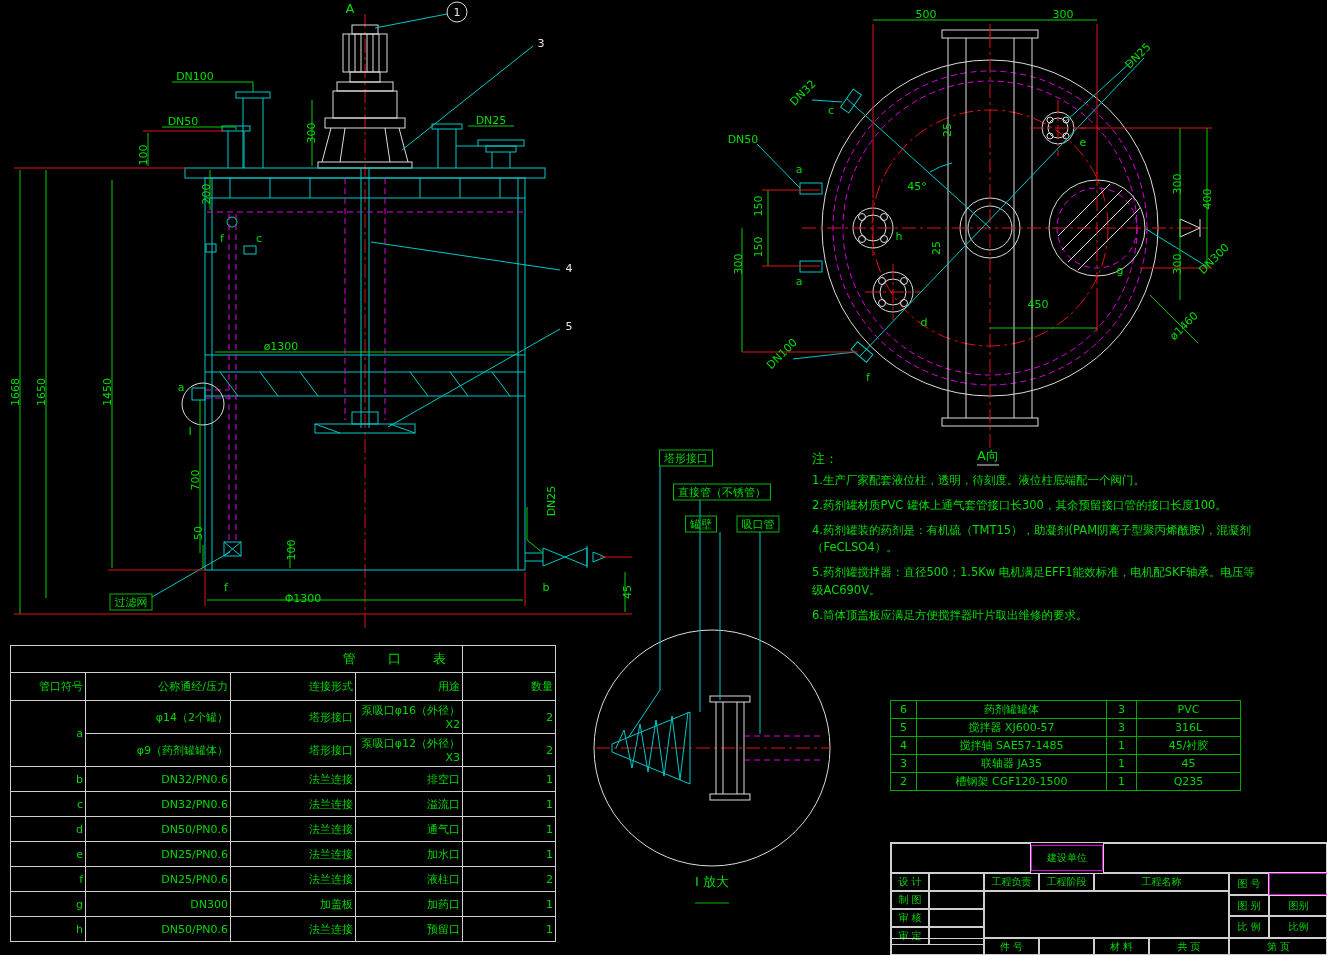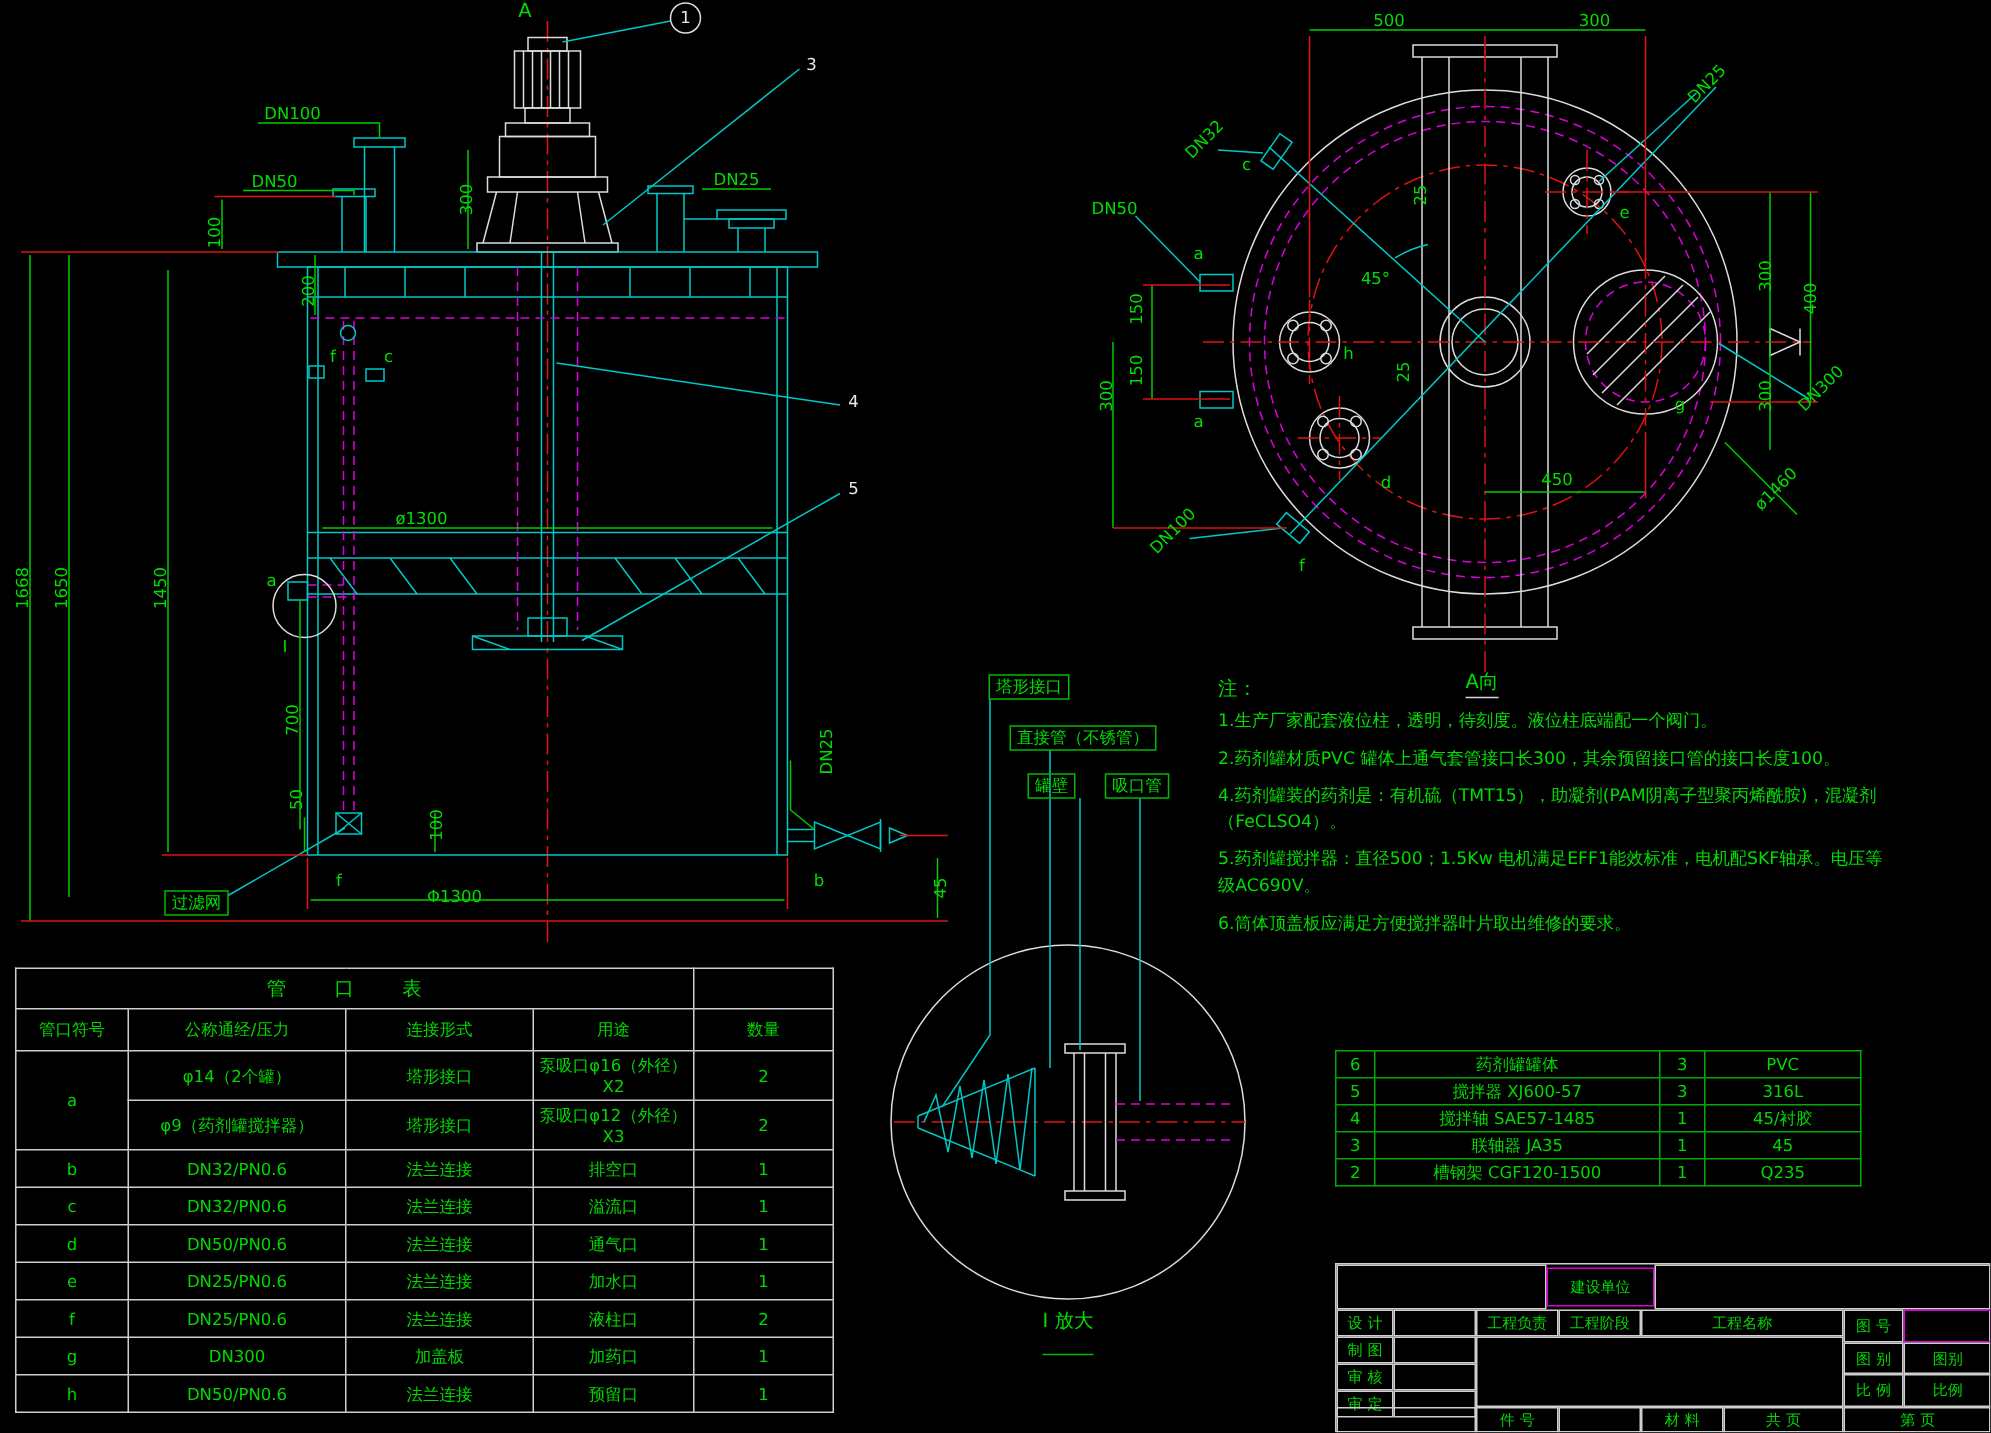--- a/index.html
+++ b/index.html
@@ -22,21 +22,21 @@
   .rv  { transform:translate(-50%,-50%) rotate(-90deg); }
   .r45 { transform:translate(-50%,-50%) rotate(-45deg); }
   .white { color:#e6e6e6; }
   .big { font-size:13px; }
   .box { border:1px solid #00bb00; padding:2px 4px; }
   .ulw { border-bottom:1px solid #d8d8d8; padding-bottom:3px;text-align:center; }
   .ulg { border-bottom:1px solid #00bb00; padding-bottom:15px; }
 
   table { border-collapse:collapse; position:absolute; color:#00d800; }
   #port-table { left:10px; top:645px; width:545px; font-size:11px; table-layout:fixed; }
-  #port-table td, #port-table th { border:1px solid #cfcfcf; text-align:center; padding:2px;
+  #port-table td, #port-table th { border:1px solid #cfcfcf; text-align:right; padding:2px;
          font-weight:normal; overflow:hidden; }
   #port-table tr { height:25px; }
   #port-table tr.t-row { height:27px; }
   #port-table tr.h-row { height:28px; }
   #port-table tr.a-row { height:23px; }
   .pt-title { letter-spacing:14px; font-size:13px; }
 
   #bom-table { left:890px; top:700px; width:350px; font-size:11px; table-layout:fixed; }
   #bom-table td { border:1px solid #00aa00; text-align:center; padding:1px 2px; overflow:hidden; }
   #bom-table tr { height:18px; }
@@ -382,21 +382,21 @@
   <span class="lbl rv" style="left:1207px;top:199px">400</span>
   <span class="lbl" style="left:899px;top:236px">h</span>
   <span class="lbl rv" style="left:936px;top:248px">25</span>
   <span class="lbl rv" style="left:758px;top:247px">150</span>
   <span class="lbl" style="left:799px;top:281px">a</span>
   <span class="lbl rv" style="left:738px;top:264px">300</span>
   <span class="lbl" style="left:1120px;top:270px">g</span>
   <span class="lbl r45" style="left:1214px;top:259px">DN300</span>
   <span class="lbl rv" style="left:1177px;top:264px">300</span>
   <span class="lbl" style="left:924px;top:322px">d</span>
-  <span class="lbl" style="left:1038px;top:320px">450</span>
+  <span class="lbl" style="left:1038px;top:304px">450</span>
   <span class="lbl r45" style="left:1184px;top:326px">ø1460</span>
   <span class="lbl r45" style="left:782px;top:354px">DN100</span>
   <span class="lbl" style="left:868px;top:377px">f</span>
   <span class="lbl big ulw" style="left:988px;top:457px">A向</span>
 
   <span class="lbl box" style="left:686px;top:458px">塔形接口</span>
   <span class="lbl box" style="left:722px;top:492px">直接管（不锈管）</span>
   <span class="lbl box" style="left:701px;top:524px">罐壁</span>
   <span class="lbl box" style="left:758px;top:524px">吸口管</span>
   <span class="lbl big ulg" style="left:712px;top:889px">I 放大</span>
@@ -431,21 +431,21 @@
       <th>数量</th>
     </tr>
     <tr class="a-row">
       <td rowspan="2">a</td>
       <td>φ14（2个罐）</td>
       <td>塔形接口</td>
       <td>泵吸口φ16（外径）X2</td>
       <td>2</td>
     </tr>
     <tr class="a-row">
-      <td>φ9（药剂罐搅拌器）</td>
+      <td>φ9（药剂罐罐体）</td>
       <td>塔形接口</td>
       <td>泵吸口φ12（外径）X3</td>
       <td>2</td>
     </tr>
     <tr>
       <td>b</td>
       <td>DN32/PN0.6</td>
       <td>法兰连接</td>
       <td>排空口</td>
       <td>1</td>

